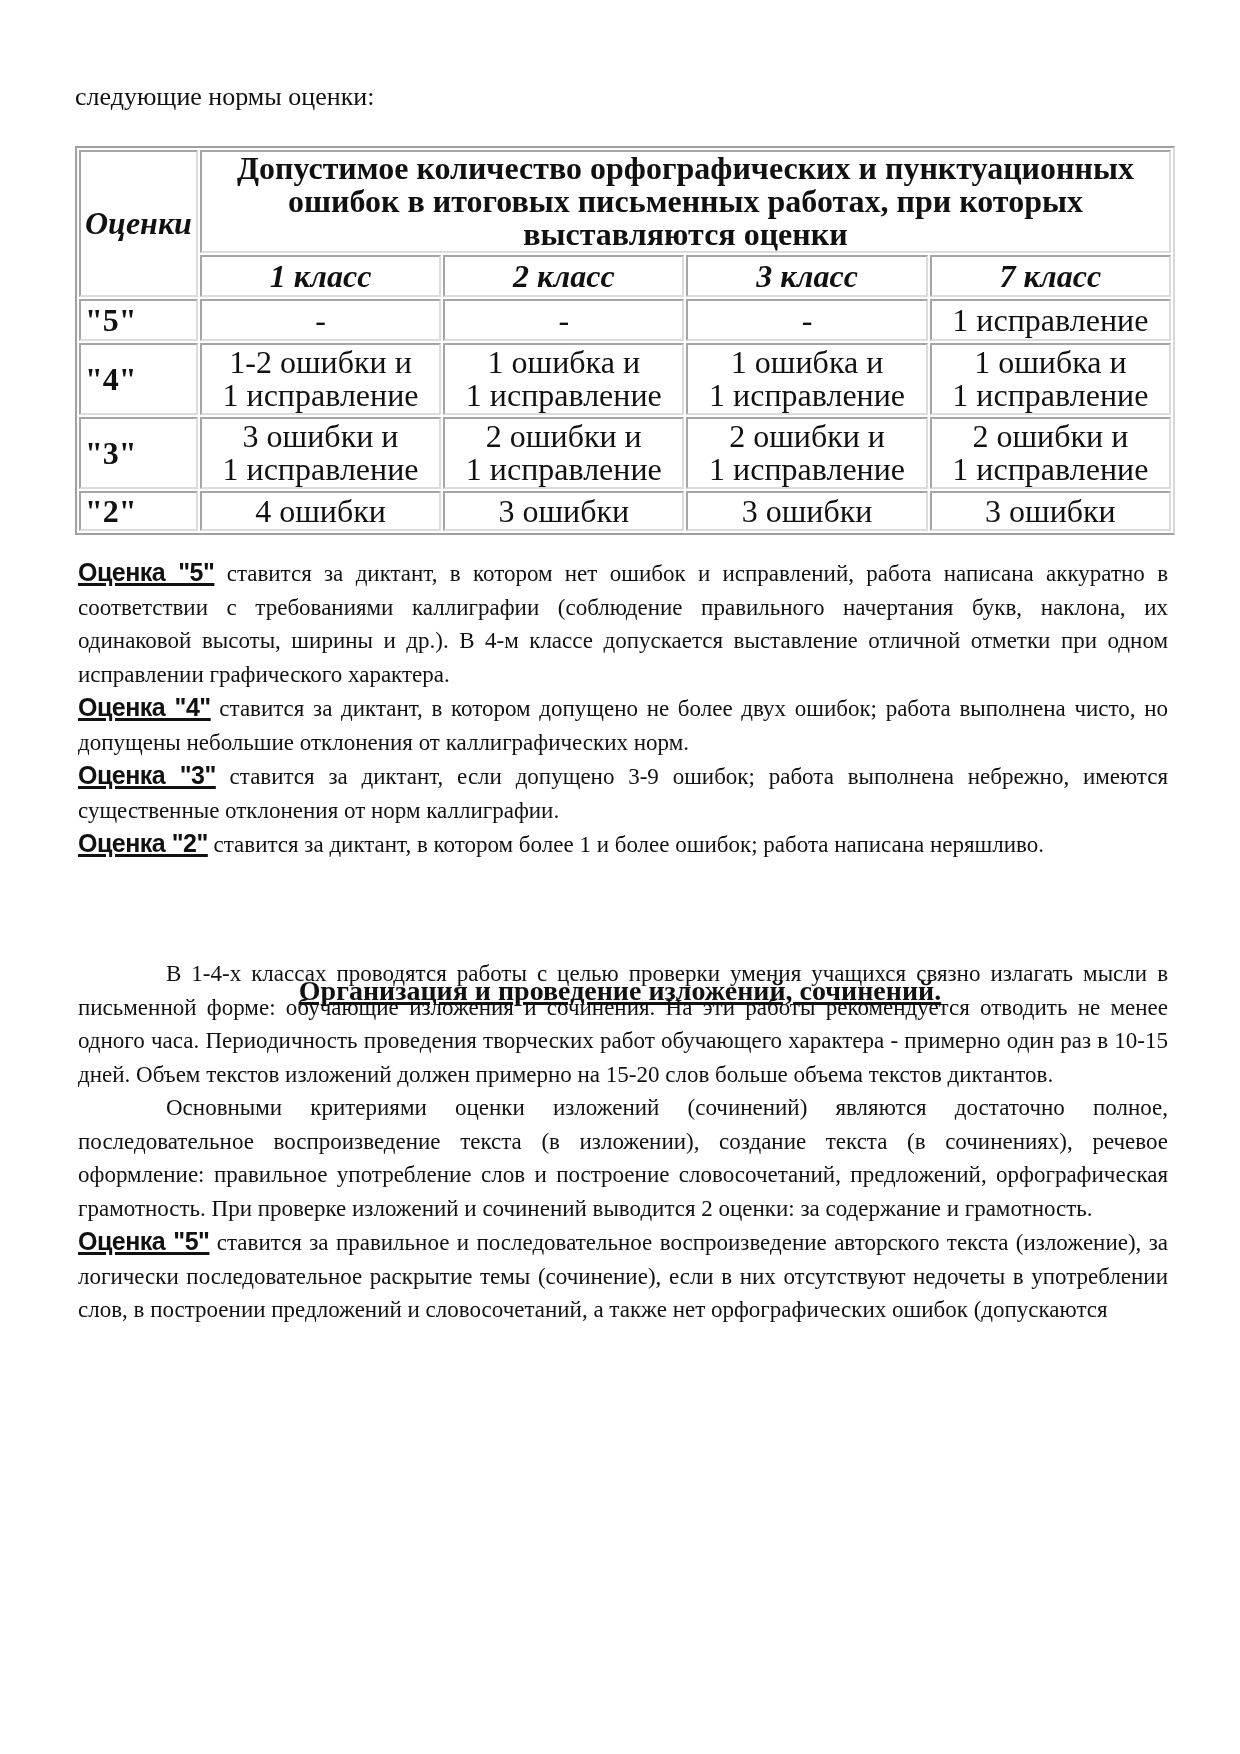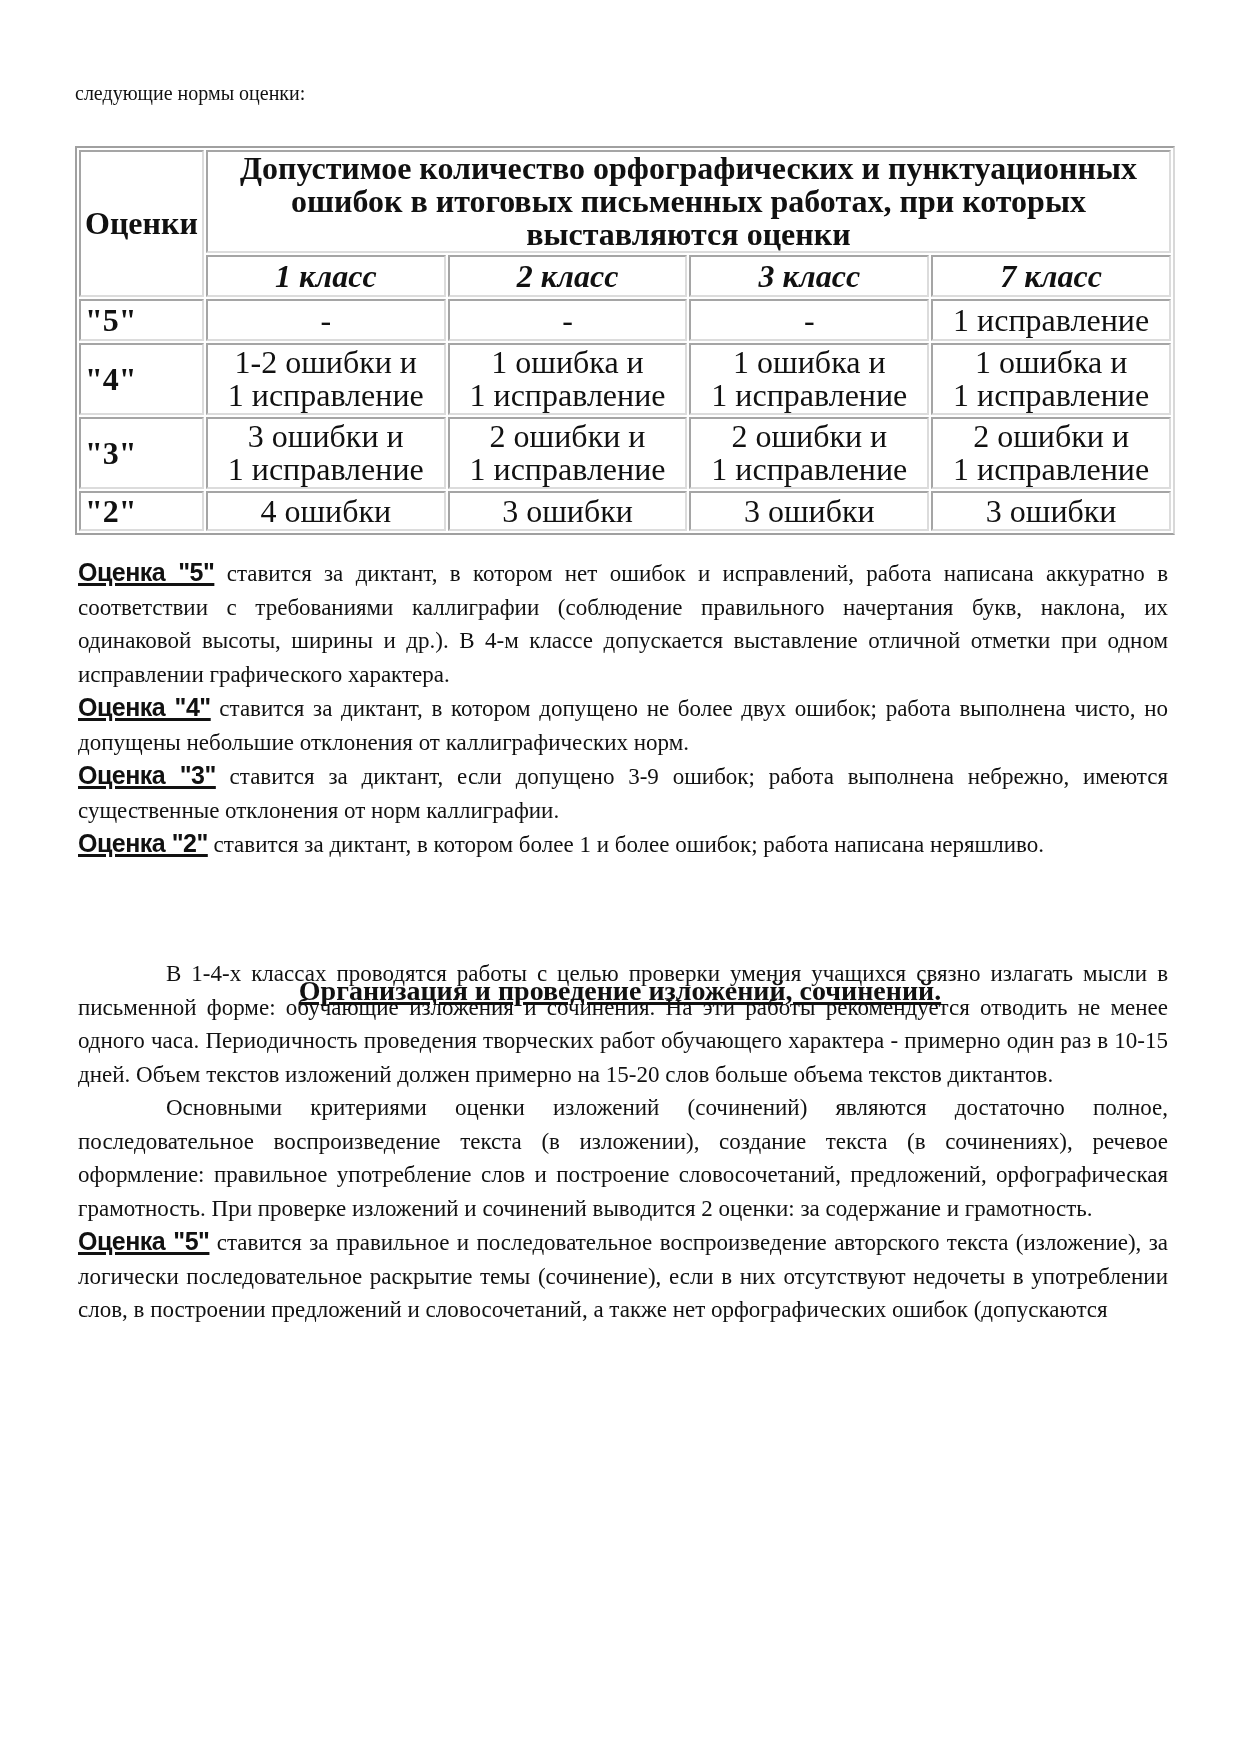--- a/index.html
+++ b/index.html
@@ -1,24 +1,24 @@
 <!DOCTYPE html>
 <html><head>
 <meta charset="utf-8">
 <style>
   html, body { margin: 0; padding: 0; background: #ffffff; }
   body { width: 1240px; height: 1754px; position: relative; overflow: hidden;
          font-family: "Liberation Serif", "DejaVu Serif", serif; color: #111; }
-  .intro { position: absolute; left: 75px; top: 82px; font-size: 20px; }
+  .intro { position: absolute; left: 75px; top: 82px; font-size: 26px; }
   table.norms { position: absolute; left: 75px; top: 146px; width: 1100px;
     border-collapse: separate; border-spacing: 2px;
     border: 2px solid #a0a0a0; border-right-color:#d8d8d8; border-bottom-color:#a0a0a0; }
   table.norms td, table.norms th { border: 2px solid #b5b5b5; border-top-color:#a5a5a5; border-left-color:#a5a5a5;
     border-right-color:#dcdcdc; border-bottom-color:#dcdcdc; padding: 0 4px; font-size: 32px; line-height: 33px; }
-  th.grade-head { width: 103px; text-align: left; font-weight: bold; }
+  th.grade-head { width: 103px; text-align: left; font-weight: bold; font-style: italic; }
   th.main-head { font-weight: bold; text-align: center; line-height: 33px; padding: 2px 4px; }
   th.cls { font-weight: bold; text-align: center; height: 38px; font-style: italic; }
   td.grade { font-weight: bold; text-align: left; font-size: 25px; }
   td.val { text-align: center; }
   .row1 td { height: 38px; }
   .row2 td, .row3 td { height: 68px; }
   .row4 td { height: 36px; }
   .para { position: absolute; left: 78px; width: 1090px; font-size: 23px;
     line-height: 33.5px; text-align: justify; }
   .lbl { font-family: "Liberation Sans", "DejaVu Sans", sans-serif; font-weight: bold;

